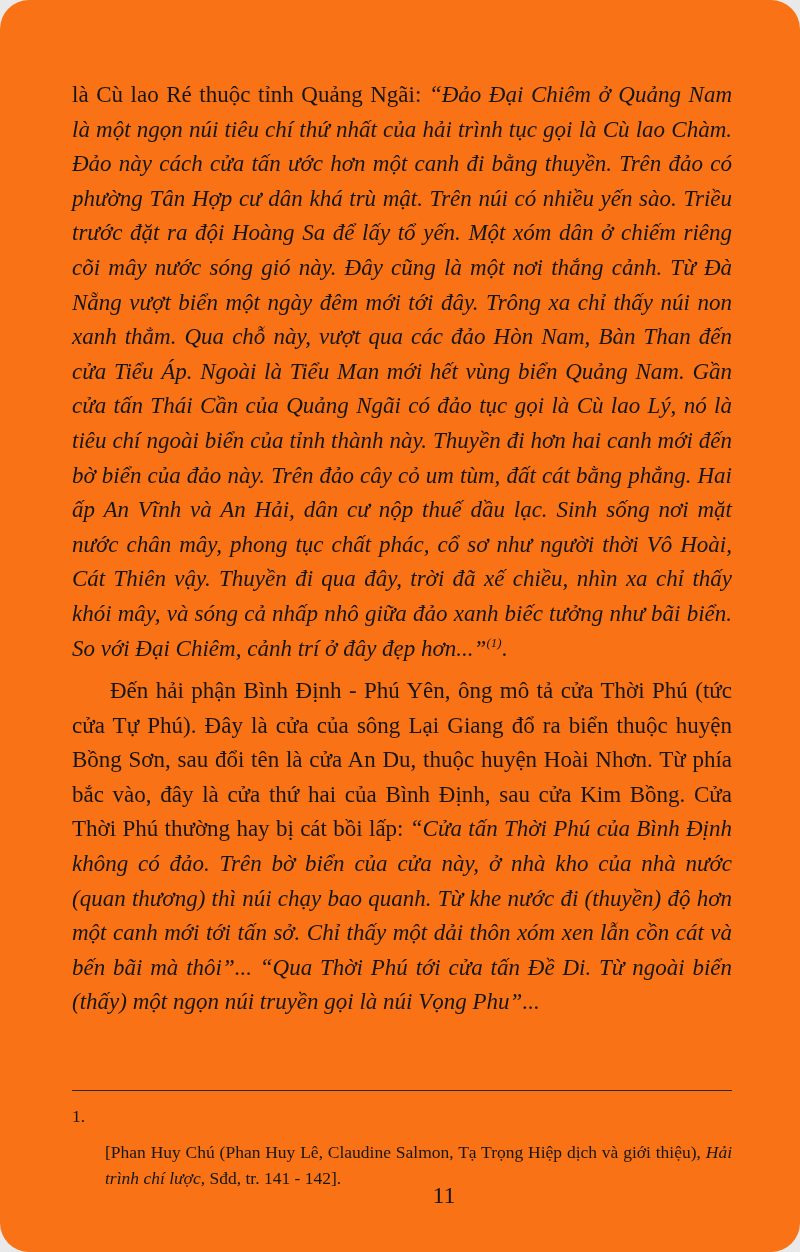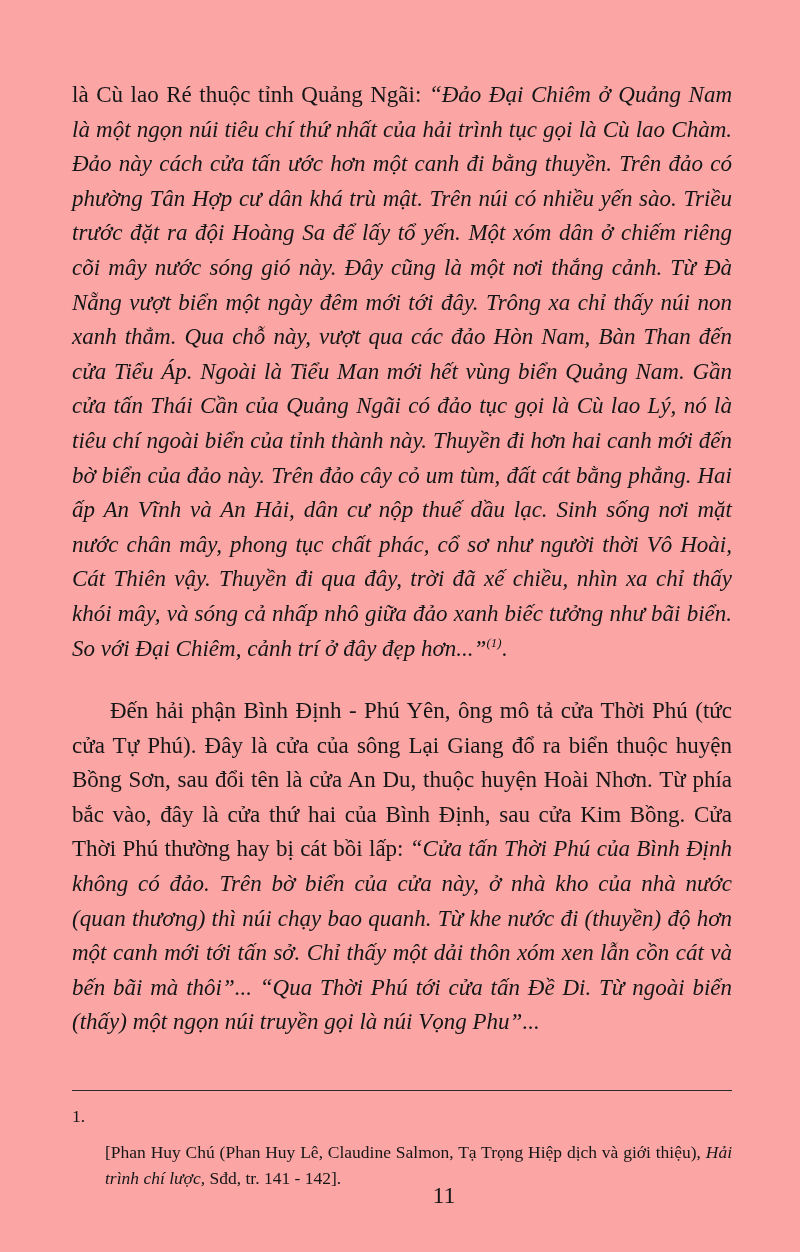--- a/index.html
+++ b/index.html
@@ -6,37 +6,38 @@
     margin: 0;
     padding: 0;
     background: #e9e9e9;
     font-family: "Liberation Serif", serif;
   }
   .page {
     position: relative;
     width: 800px;
     height: 1252px;
     margin: 0 auto;
-    background: #fca5a5;
+    background: #f97316;
     color: #161616;
     overflow: hidden;
+    border-radius: 29px;
   }
   .body-text {
     position: absolute;
     top: 78px;
     left: 72px;
     width: 660px;
     font-size: 23px;
     line-height: 34.6px;
     text-align: justify;
   }
   .para { margin: 0; }
   .para.indent {
     text-indent: 38px;
-    margin-top: 28px;
+    margin-top: 8px;
   }
   .quote { font-style: italic; }
   .footref {
     font-size: 13px;
     font-style: italic;
     vertical-align: super;
     line-height: 0;
   }
   .footnote-block {
     position: absolute;

